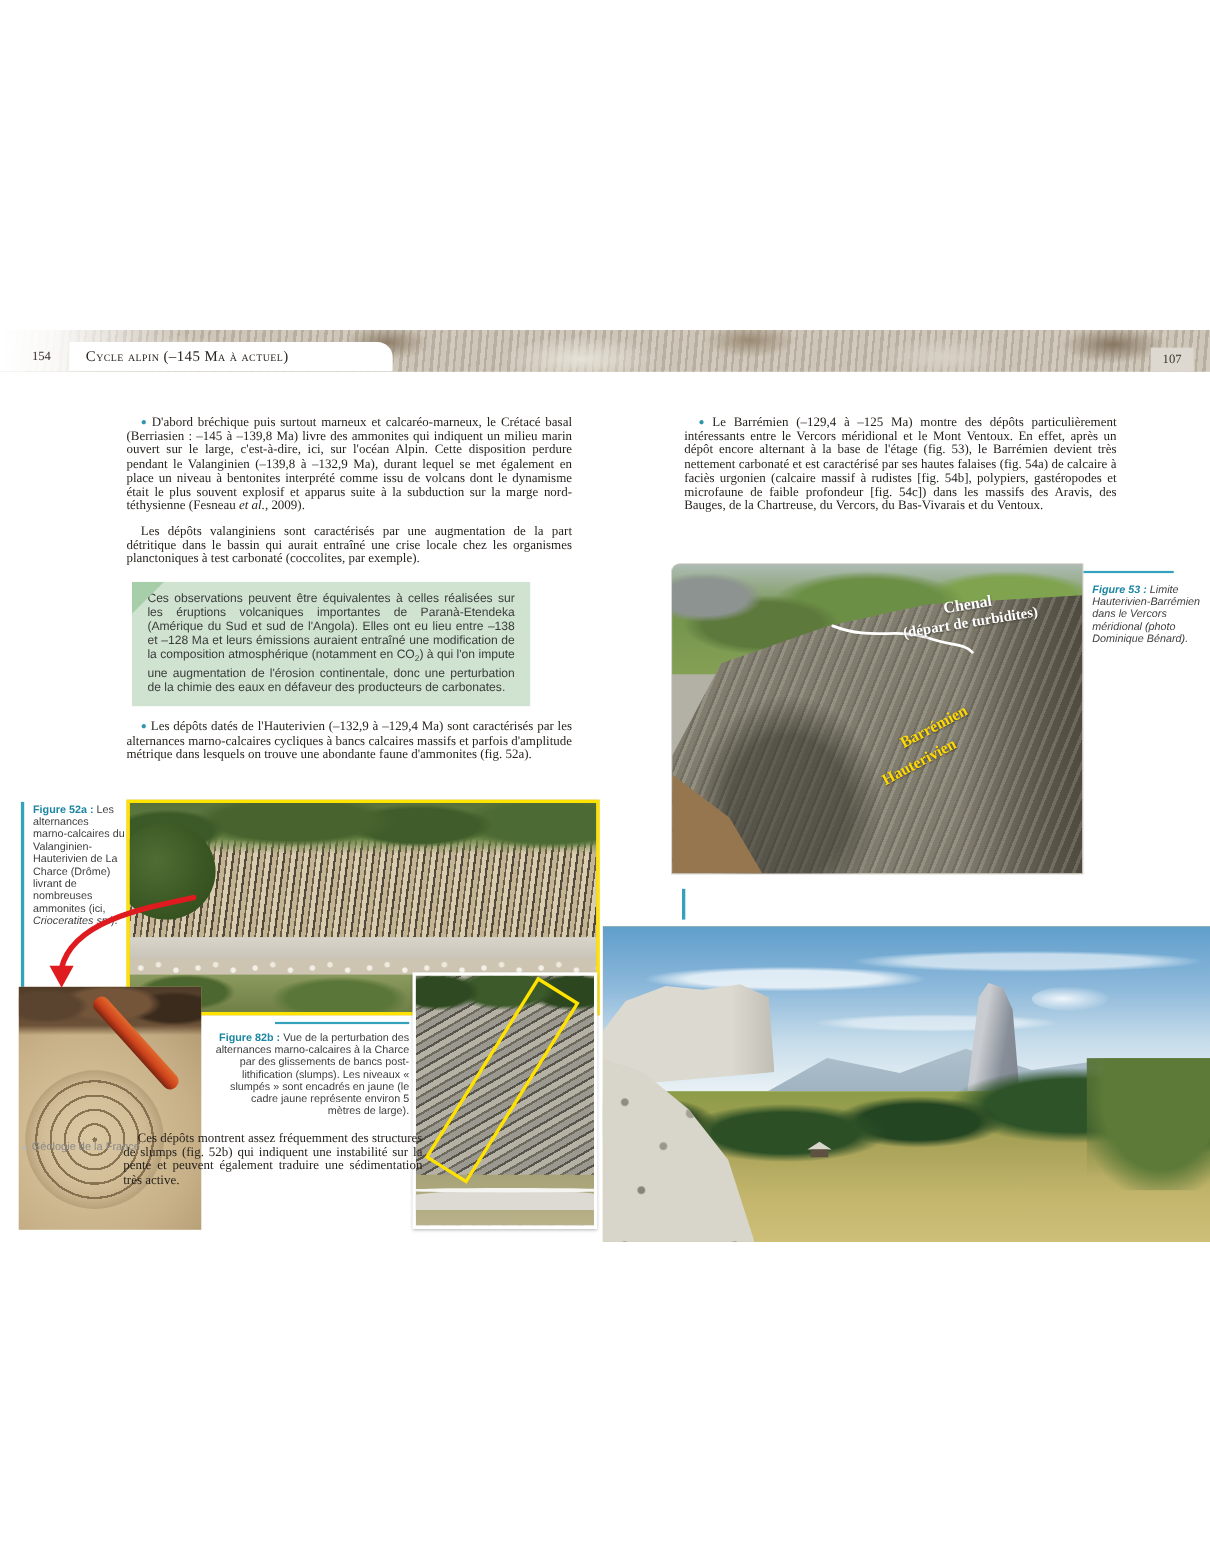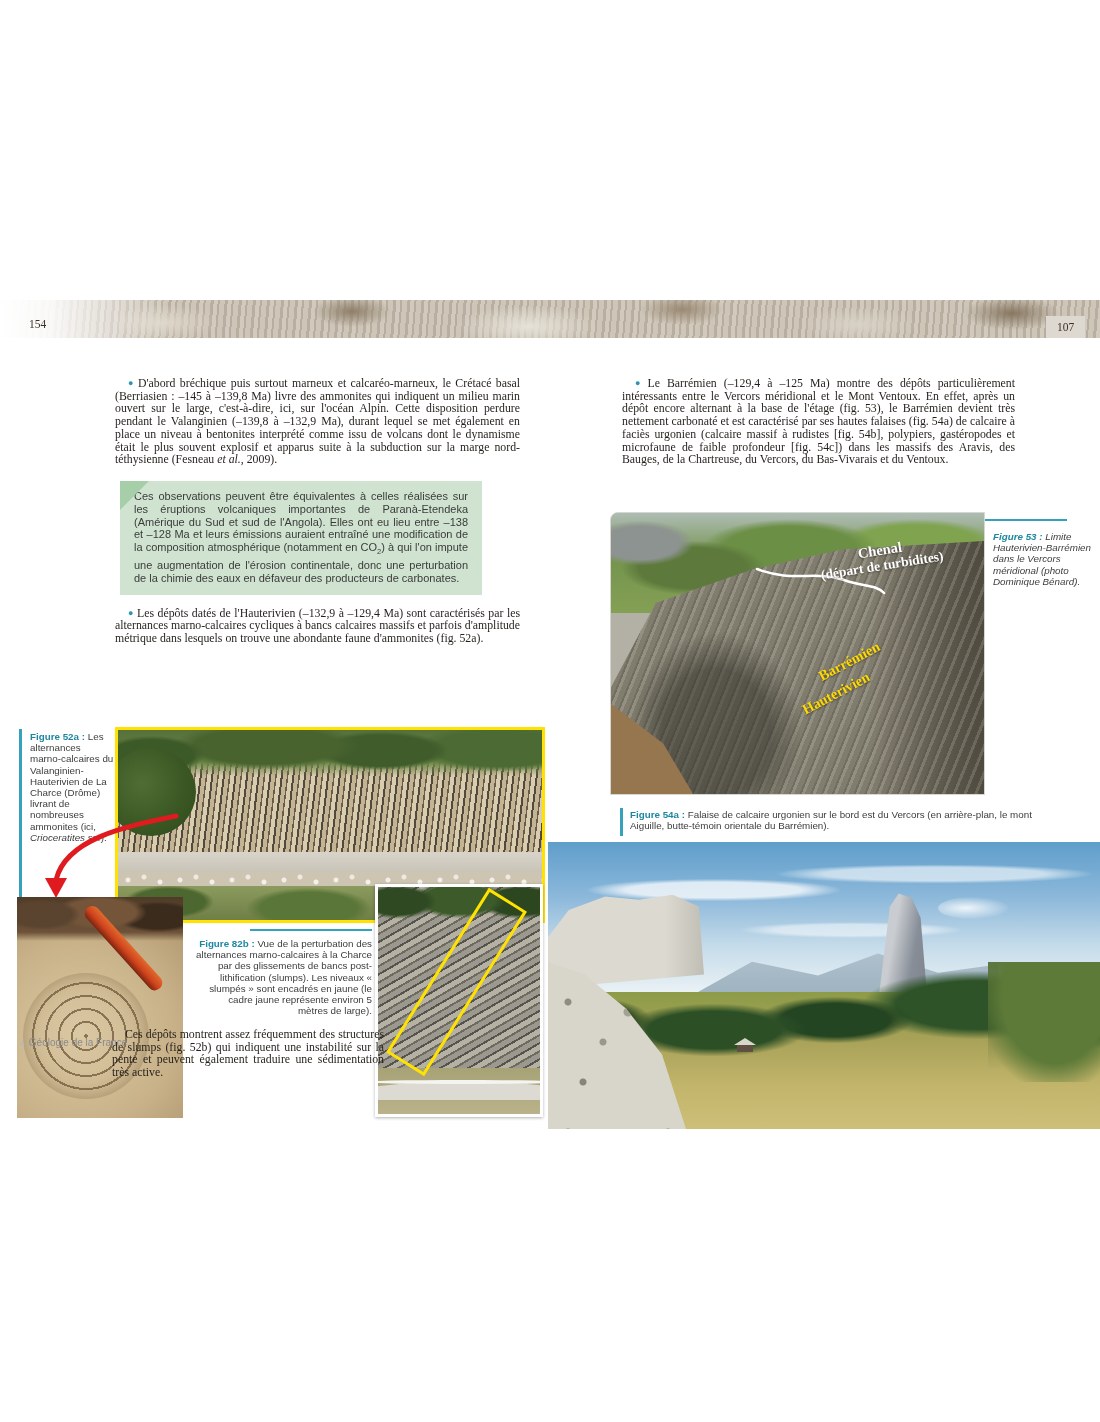--- a/index.html
+++ b/index.html
@@ -198,24 +198,28 @@
 </style>
 </head>
 <body>
 
 <div class="page">
 
   <div class="banner">
     <div class="banner-fade"></div>
   </div>
   <div class="pagenum-left">154</div>
+  <div class="title-pill">
+    <span class="title-text">Cycle alpin (–145 Ma à actuel)</span>
+  </div>
   <div class="pagenum-right">107</div>
 
   <div class="leftcol">
     <p class="body-text indent"><span class="bullet">●</span><span>D'abord bréchique puis surtout marneux et calcaréo-marneux, le Crétacé basal (Berriasien : –145 à –139,8 Ma) livre des ammonites qui indiquent un milieu marin ouvert sur le large, c'est-à-dire, ici, sur l'océan Alpin. Cette disposition perdure pendant le Valanginien (–139,8 à –132,9 Ma), durant lequel se met également en place un niveau à bentonites interprété comme issu de volcans dont le dynamisme était le plus souvent explosif et apparus suite à la subduction sur la marge nord-téthysienne (Fesneau </span><i>et al.</i><span>, 2009).</span></p>
+    <p class="body-text indent">Les dépôts valanginiens sont caractérisés par une augmentation de la part détritique dans le bassin qui aurait entraîné une crise locale chez les organismes planctoniques à test carbonaté (coccolites, par exemple).</p>
     <div class="green-box">
       <div class="green-corner"></div>
       <span>Ces observations peuvent être équivalentes à celles réalisées sur les éruptions volcaniques importantes de Paranà-Etendeka (Amérique du Sud et sud de l'Angola). Elles ont eu lieu entre –138 et –128 Ma et leurs émissions auraient entraîné une modification de la composition atmosphérique (notamment en CO</span><sub>2</sub><span>) à qui l'on impute une augmentation de l'érosion continentale, donc une perturbation de la chimie des eaux en défaveur des producteurs de carbonates.</span>
     </div>
     <p class="body-text indent"><span class="bullet">●</span><span>Les dépôts datés de l'Hauterivien (–132,9 à –129,4 Ma) sont caractérisés par les alternances marno-calcaires cycliques à bancs calcaires massifs et parfois d'amplitude métrique dans lesquels on trouve une abondante faune d'ammonites (fig. 52a).</span></p>
   </div>
 
   <div class="teal-vline" style="left:19px;top:729px;height:174px;"></div>
   <div class="caption cap-52a">
     <span class="cap-label">Figure 52a :</span>
@@ -283,24 +287,20 @@
     <div class="ann ann-hauterivien">Hauterivien</div>
   </div>
 
   <div class="teal-hline" style="left:985px;top:519px;width:82px;"></div>
   <div class="caption cap-53">
     <span class="cap-label">Figure 53 :</span>
     <span>Limite Hauterivien-Barrémien dans le Vercors méridional (photo Dominique Bénard).</span>
   </div>
 
   <div class="teal-vline" style="left:620px;top:808px;height:28px;"></div>
-  <div class="caption cap-54a">
-    <span class="cap-label">Figure 54a :</span>
-    <span>Falaise de calcaire urgonien sur le bord est du Vercors (en arrière-plan, le mont Aiguille, butte-témoin orientale du Barrémien).</span>
-  </div>
 
   <div class="photo ph-54a">
     <div class="layer p54-sky"></div>
     <div class="layer p54-ridge"></div>
     <div class="layer p54-cliff"></div>
     <div class="layer p54-aiguille"></div>
     <div class="layer p54-wisp"></div>
     <div class="layer p54-meadow"></div>
     <div class="layer p54-forest"></div>
     <div class="layer p54-hillR"></div>

